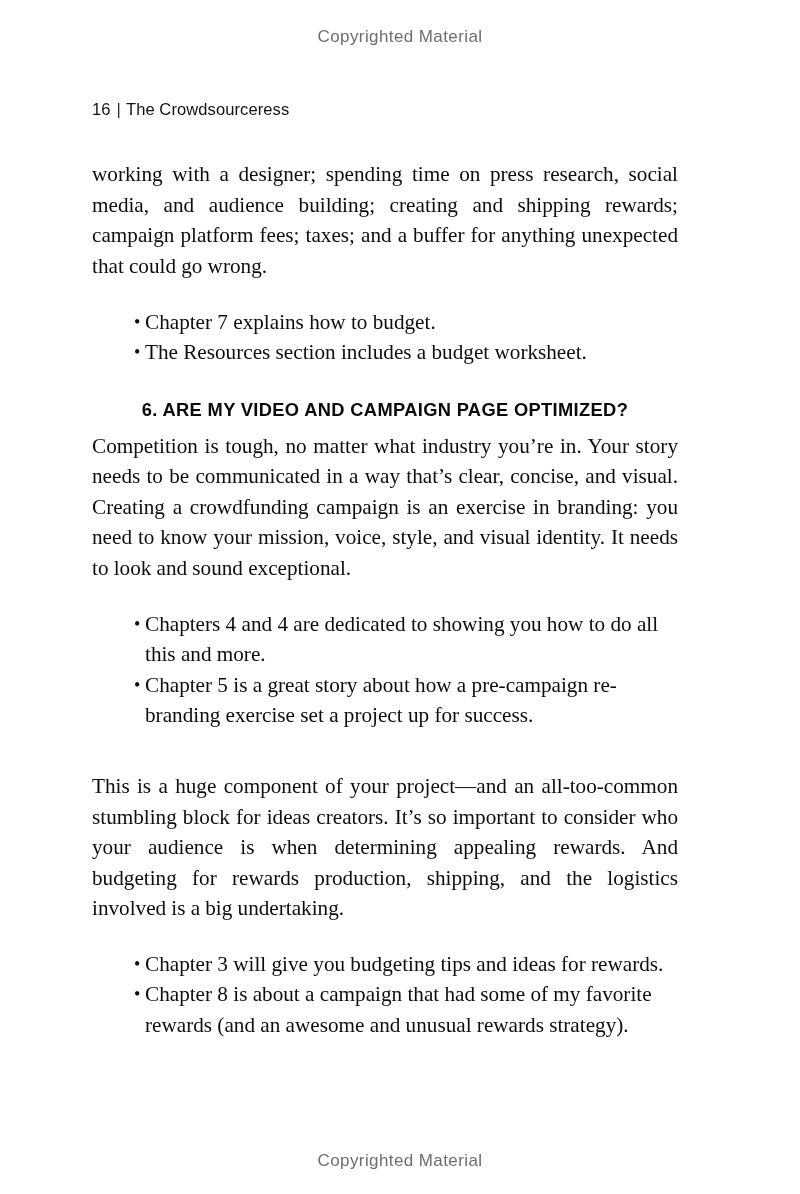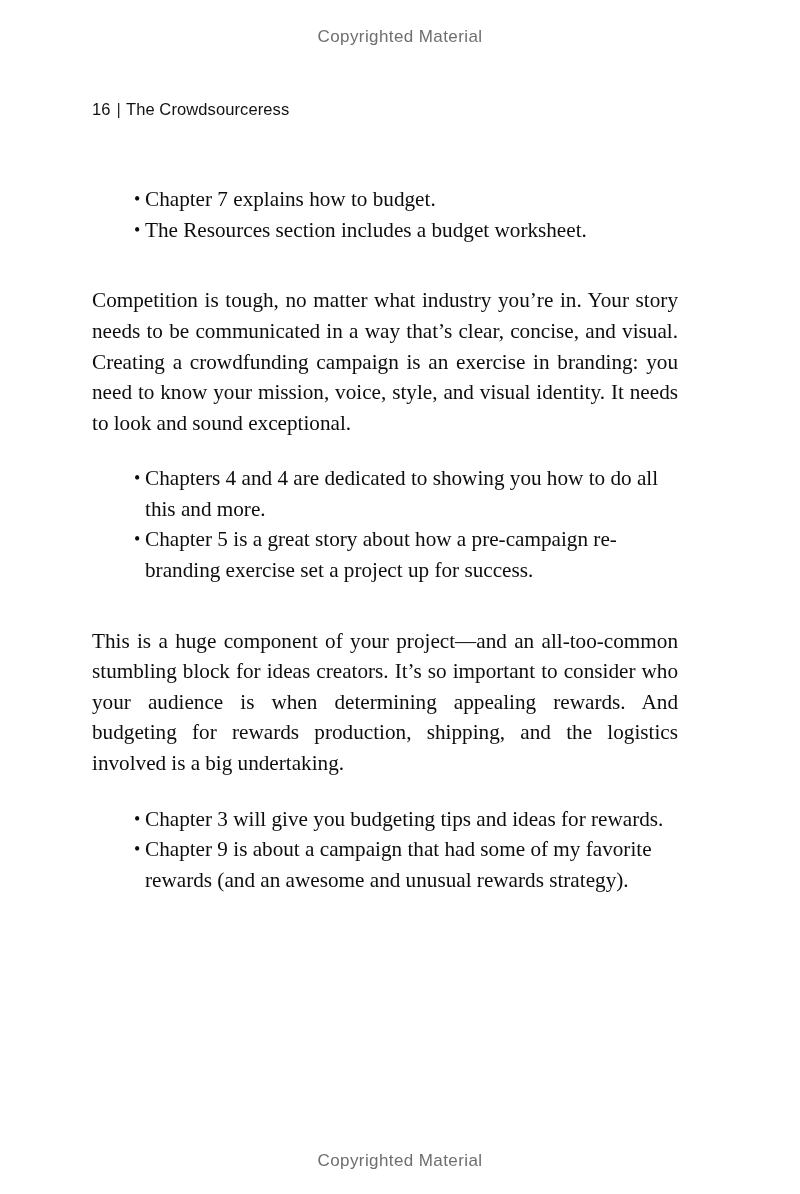--- a/index.html
+++ b/index.html
@@ -119,36 +119,38 @@
 <body>
 
 <div id="running-head" class="running-mark">Copyrighted Material</div>
 
 <div class="page-body">
 
   <div class="folio">
     <span class="num">16</span><span class="rule">|</span><span class="title">The Crowdsourceress</span>
   </div>
 
+  <p class="body-para">working with a designer; spending time on press research, social media, and audience building; creating and shipping rewards; campaign platform fees; taxes; and a buffer for anything unexpected that could go wrong.</p>
 
   <div class="gap-para-to-list"></div>
 
   <ul class="bullet-list">
     <li>
       <span class="bullet-glyph">•</span>
       <span>Chapter 7 explains how to budget.</span>
     </li>
     <li>
       <span class="bullet-glyph">•</span>
       <span>The Resources section includes a budget worksheet.</span>
     </li>
   </ul>
 
   <div class="gap-list-to-heading"></div>
 
+  <h2 class="section-heading">6. ARE MY VIDEO AND CAMPAIGN PAGE OPTIMIZED?</h2>
 
   <div class="gap-heading-to-para"></div>
 
   <p class="body-para">Competition is tough, no matter what industry you’re in. Your story needs to be communicated in a way that’s clear, concise, and visual. Creating a crowdfunding campaign is an exercise in branding: you need to know your mission, voice, style, and visual identity. It needs to look and sound exceptional.</p>
 
   <div class="gap-para-to-list"></div>
 
   <ul class="bullet-list">
     <li>
       <span class="bullet-glyph">•</span>
@@ -169,19 +171,19 @@
 
   <div class="gap-para-to-list"></div>
 
   <ul class="bullet-list">
     <li>
       <span class="bullet-glyph">•</span>
       <span>Chapter 3 will give you budgeting tips and ideas for rewards.</span>
     </li>
     <li>
       <span class="bullet-glyph">•</span>
-      <span>Chapter 9 is about a campaign that had some of my favorite rewards (and an awesome and unusual rewards strategy).</span>
+      <span>Chapter 8 is about a campaign that had some of my favorite rewards (and an awesome and unusual rewards strategy).</span>
     </li>
   </ul>
 
 </div>
 
 <div id="running-foot" class="running-mark">Copyrighted Material</div>
 
 </body></html>

